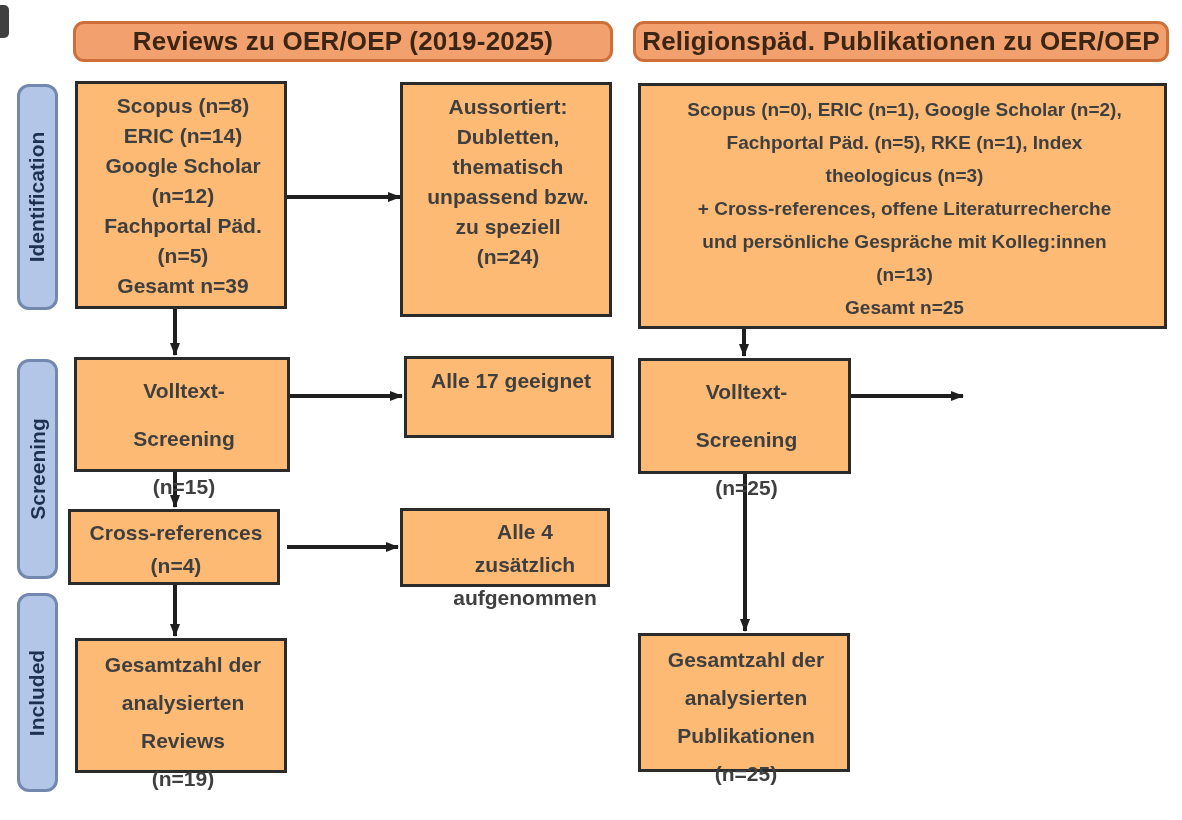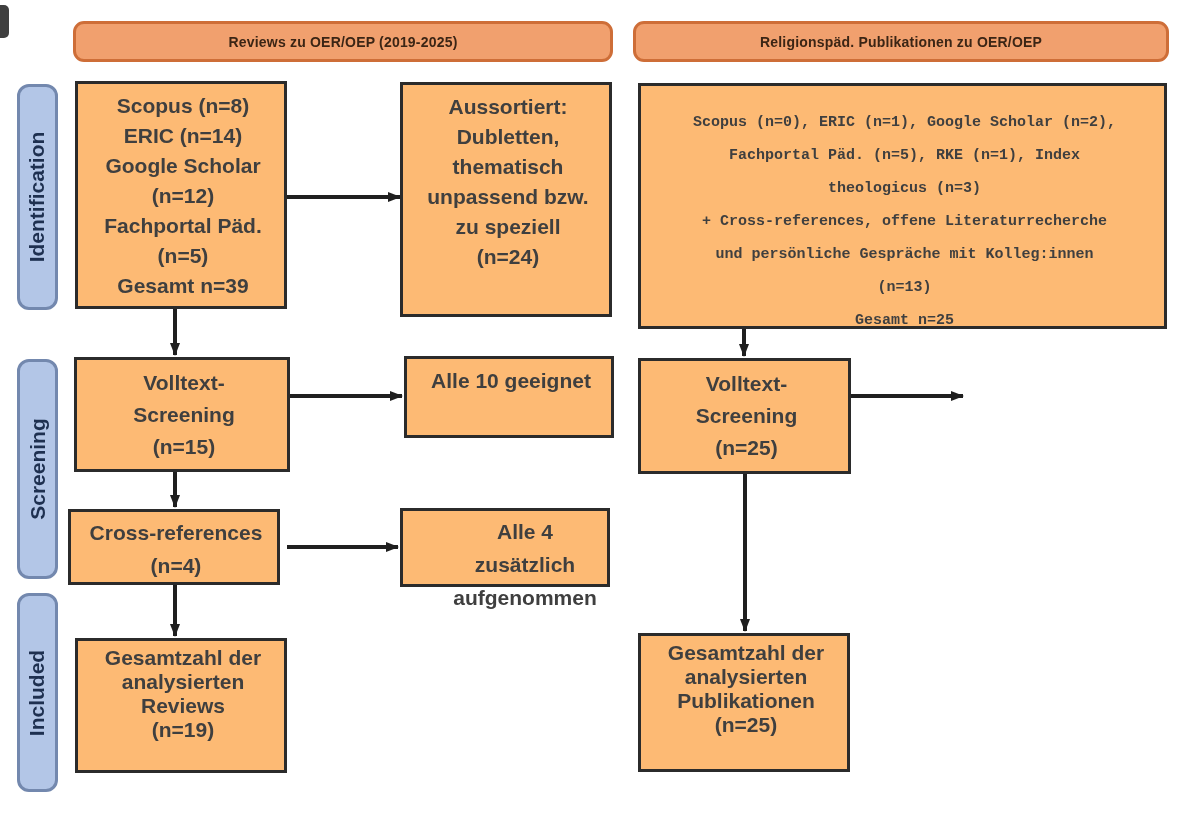--- a/index.html
+++ b/index.html
@@ -7,21 +7,21 @@
     position:relative;width:1182px;height:820px;background:#ffffff;
     font-family:"Liberation Sans", sans-serif;overflow:hidden;
   }
   svg.arrows{position:absolute;left:0;top:0;width:1182px;height:820px;z-index:1;}
 
   
   .col-header{
     position:absolute;height:41px;
     background:#F1A06E;border:3px solid #CE6E38;border-radius:11px;
     display:flex;align-items:center;justify-content:center;
-    font-size:14px;font-weight:bold;color:#3B2515;letter-spacing:.2px;
+    font-size:26px;font-weight:bold;color:#3B2515;letter-spacing:.2px;
     box-sizing:border-box;z-index:2;
   }
   #hdr1{left:73px;top:21px;width:540px;}
   #hdr2{left:633px;top:21px;width:536px;}
 
   
   .stage{
     position:absolute;left:17px;width:41px;
     background:#B3C6E7;border:3px solid #7388AE;border-radius:12px;
     display:flex;align-items:center;justify-content:center;
@@ -41,31 +41,31 @@
     box-sizing:border-box;z-index:2;text-align:center;
   }
   .fbox .txt{
     display:block;padding:7px 8px 0 12px;
     font-size:21px;font-weight:bold;color:#3F3F3F;
     line-height:30px;white-space:pre-line;
   }
   #box-rev-sources    {left:75px; top:81px; width:212px;height:228px;}
   #box-rev-excluded   {left:400px;top:82px; width:212px;height:235px;}
   #box-rel-sources    {left:638px;top:83px; width:529px;height:246px;}
-  #box-rel-sources .txt{font-size:15px;line-height:33px;padding-top:20px;font-family:Liberation Mono, monospace;}
+  #box-rel-sources .txt{font-size:19px;line-height:33px;padding-top:7px;}
   #box-rev-fulltext   {left:74px; top:357px;width:216px;height:115px;}
   #box-rev-ft-result  {left:404px;top:356px;width:210px;height:82px;}
   #box-rel-fulltext   {left:638px;top:358px;width:213px;height:116px;}
   #box-rel-ft-result  {left:965px;top:357px;width:207px;height:86px;}
   #box-rev-crossref   {left:68px; top:509px;width:212px;height:76px;}
   #box-rev-crossref .txt{padding-top:4px;line-height:33px;}
   #box-rev-included   {left:75px; top:638px;width:212px;height:135px;}
   #box-rel-included   {left:638px;top:633px;width:212px;height:139px;}
-  #box-rev-fulltext .txt, #box-rel-fulltext .txt{line-height:32px;}
-  #box-rev-included .txt, #box-rel-included .txt{line-height:24px;padding-top:5px;}
+  #box-rev-fulltext .txt, #box-rel-fulltext .txt{line-height:48px;}
+  #box-rev-included .txt, #box-rel-included .txt{line-height:38px;padding-top:5px;}
 
   
   .edge-artifact{
     position:absolute;left:0;top:5px;width:9px;height:33px;
     background:#3F3F3F;border-radius:0 5px 5px 0;z-index:2;
   }
 </style>
 </head>
 <body>
 
@@ -128,21 +128,21 @@
 und persönliche Gespräche mit Kolleg:innen
 (n=13)
 Gesamt n=25</span>
   </div>
   <div class="fbox" id="box-rev-fulltext">
     <span class="txt">Volltext-
 Screening
 (n=15)</span>
   </div>
   <div class="fbox" id="box-rev-ft-result">
-    <span class="txt">Alle 10 geeignet</span>
+    <span class="txt">Alle 17 geeignet</span>
   </div>
   <div class="fbox" id="box-rel-fulltext">
     <span class="txt">Volltext-
 Screening
 (n=25)</span>
   </div>
   <div class="fbox" id="box-rev-crossref">
     <span class="txt">Cross-references
 (n=4)</span>
   </div>

